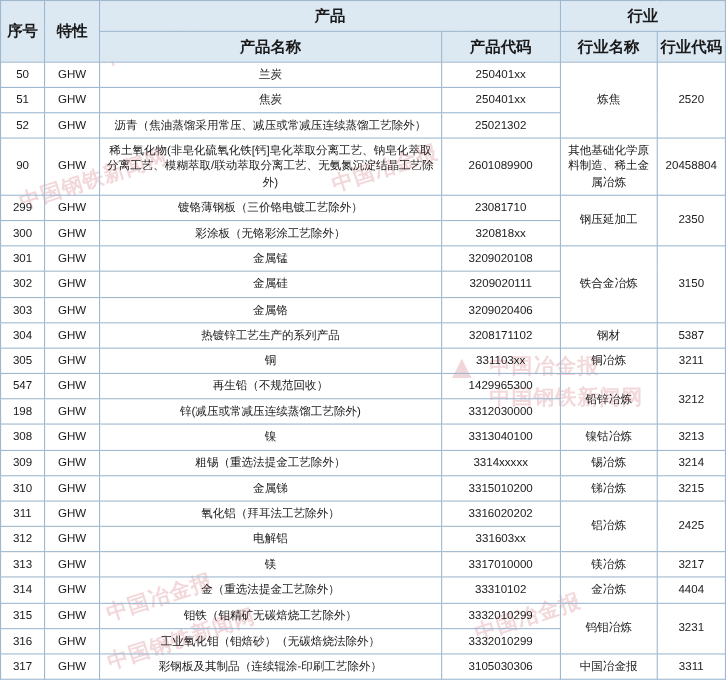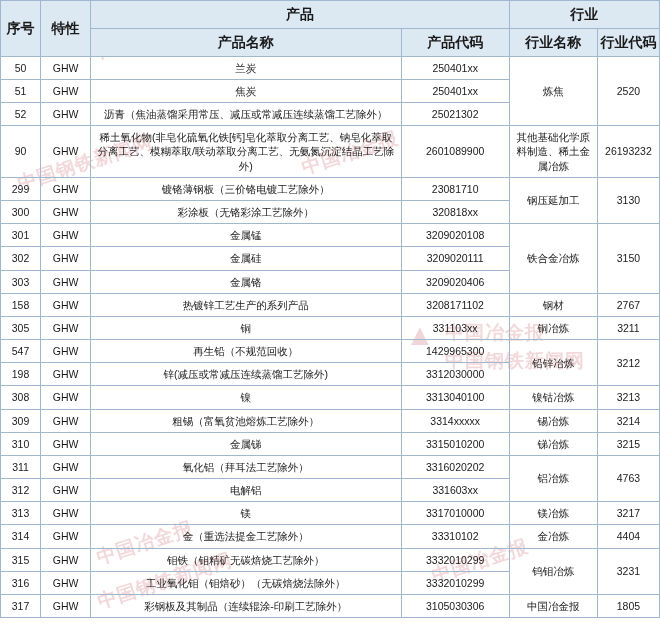--- a/index.html
+++ b/index.html
@@ -128,29 +128,29 @@
           <td>GHW</td>
           <td class="name">沥青（焦油蒸馏采用常压、减压或常减压连续蒸馏工艺除外）</td>
           <td>25021302</td>
         </tr>
         <tr>
           <td>90</td>
           <td>GHW</td>
           <td class="name">稀土氧化物(非皂化硫氧化铁[钙]皂化萃取分离工艺、钠皂化萃取分离工艺、模糊萃取/联动萃取分离工艺、无氨氮沉淀结晶工艺除外)</td>
           <td>2601089900</td>
           <td>其他基础化学原料制造、稀土金属冶炼</td>
-          <td>26193232</td>
+          <td>20458804</td>
         </tr>
         <tr>
           <td>299</td>
           <td>GHW</td>
           <td class="name">镀铬薄钢板（三价铬电镀工艺除外）</td>
           <td>23081710</td>
           <td rowspan="2">钢压延加工</td>
-          <td rowspan="2">3130</td>
+          <td rowspan="2">2350</td>
         </tr>
         <tr>
           <td>300</td>
           <td>GHW</td>
           <td class="name">彩涂板（无铬彩涂工艺除外）</td>
           <td>320818xx</td>
         </tr>
         <tr>
           <td>301</td>
           <td>GHW</td>
@@ -165,26 +165,26 @@
           <td class="name">金属硅</td>
           <td>3209020111</td>
         </tr>
         <tr>
           <td>303</td>
           <td>GHW</td>
           <td class="name">金属铬</td>
           <td>3209020406</td>
         </tr>
         <tr>
-          <td>158</td>
+          <td>304</td>
           <td>GHW</td>
           <td class="name">热镀锌工艺生产的系列产品</td>
           <td>3208171102</td>
           <td>钢材</td>
-          <td>2767</td>
+          <td>5387</td>
         </tr>
         <tr>
           <td>305</td>
           <td>GHW</td>
           <td class="name">铜</td>
           <td>331103xx</td>
           <td>铜冶炼</td>
           <td>3211</td>
         </tr>
         <tr>
@@ -205,40 +205,40 @@
           <td>308</td>
           <td>GHW</td>
           <td class="name">镍</td>
           <td>3313040100</td>
           <td>镍钴冶炼</td>
           <td>3213</td>
         </tr>
         <tr>
           <td>309</td>
           <td>GHW</td>
-          <td class="name">粗锡（富氧贫池熔炼工艺除外）</td>
+          <td class="name">粗锡（重选法提金工艺除外）</td>
           <td>3314xxxxx</td>
           <td>锡冶炼</td>
           <td>3214</td>
         </tr>
         <tr>
           <td>310</td>
           <td>GHW</td>
           <td class="name">金属锑</td>
           <td>3315010200</td>
           <td>锑冶炼</td>
           <td>3215</td>
         </tr>
         <tr>
           <td>311</td>
           <td>GHW</td>
           <td class="name">氧化铝（拜耳法工艺除外）</td>
           <td>3316020202</td>
           <td rowspan="2">铝冶炼</td>
-          <td rowspan="2">4763</td>
+          <td rowspan="2">2425</td>
         </tr>
         <tr>
           <td>312</td>
           <td>GHW</td>
           <td class="name">电解铝</td>
           <td>331603xx</td>
         </tr>
         <tr>
           <td>313</td>
           <td>GHW</td>
@@ -268,17 +268,17 @@
           <td>GHW</td>
           <td class="name">工业氧化钼（钼焙砂）（无碳焙烧法除外）</td>
           <td>3332010299</td>
         </tr>
         <tr>
           <td>317</td>
           <td>GHW</td>
           <td class="name">彩钢板及其制品（连续辊涂-印刷工艺除外）</td>
           <td>3105030306</td>
           <td>中国冶金报</td>
-          <td>1805</td>
+          <td>3311</td>
         </tr>
       </tbody>
   </table>
 </div>
 
 </body></html>

